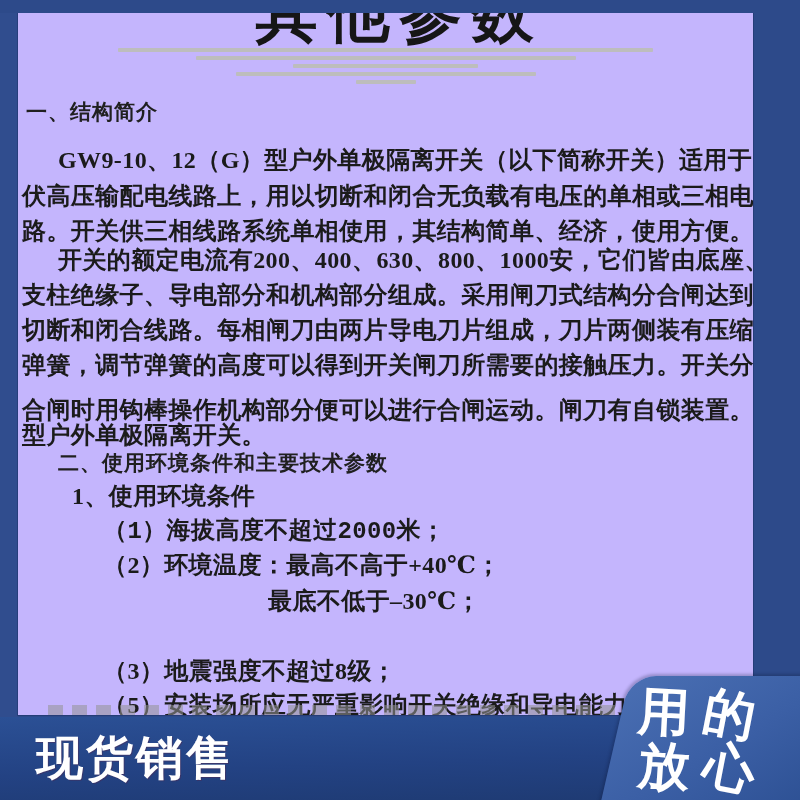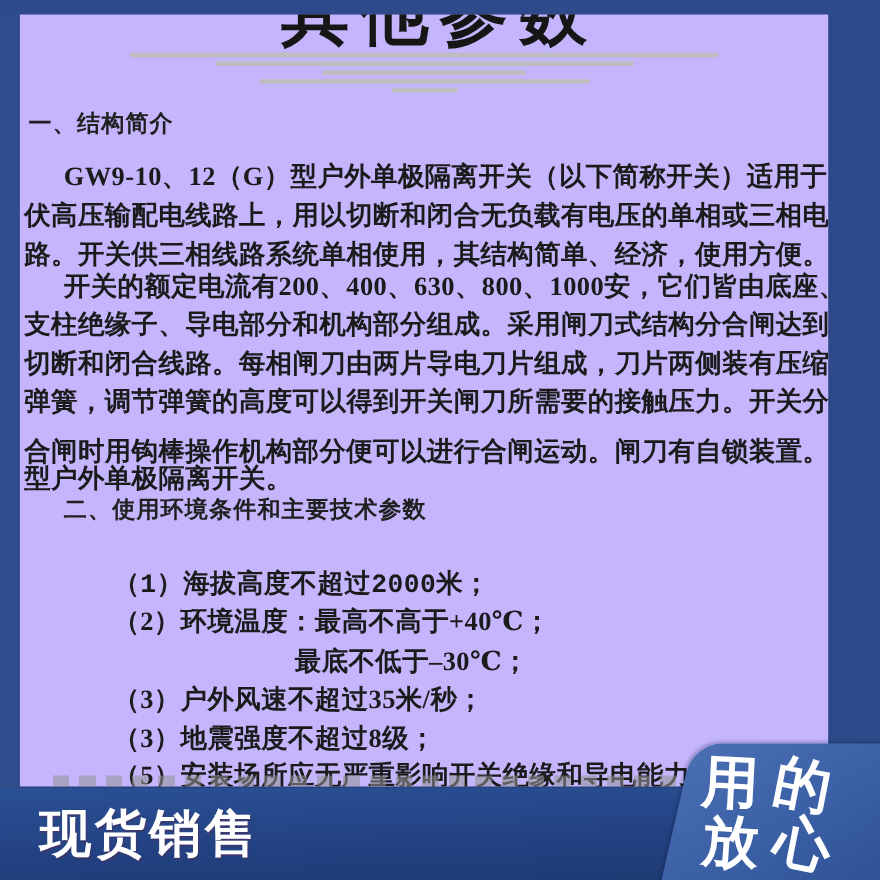--- a/index.html
+++ b/index.html
@@ -121,25 +121,25 @@
     <div class="line p1l2">伏高压输配电线路上，用以切断和闭合无负载有电压的单相或三相电</div>
 
     <div class="line p2l1">开关的额定电流有200、400、630、800、1000安，它们皆由底座、</div>
     <div class="line p2l3">切断和闭合线路。每相闸刀由两片导电刀片组成，刀片两侧装有压缩</div>
     <div class="line p2l2">支柱绝缘子、导电部分和机构部分组成。采用闸刀式结构分合闸达到</div>
     <div class="line p2l4">弹簧，调节弹簧的高度可以得到开关闸刀所需要的接触压力。开关分</div>
     <div class="line p2l5">合闸时用钩棒操作机构部分便可以进行合闸运动。闸刀有自锁装置。</div>
     <div class="line p2l6">型户外单极隔离开关。</div>
 
     <div class="hline s2h">二、使用环境条件和主要技术参数</div>
+    <div class="line sub1">1、使用环境条件</div>
 
     <div class="line e1">（1）海拔高度不超过2000米；</div>
     <div class="line e2">（2）环境温度：最高不高于+40℃；</div>
     <div class="line e2b">最底不低于–30℃；</div>
-    <div class="line e3">（3）户外风速不超过35米/秒；</div>
     <div class="line e4">（3）地震强度不超过8级；</div>
     <div class="line e5">（5）安装场所应无严重影响开关绝缘和导电能力的气</div>
 
     <div class="ghostline"></div>
   </div>
 
   <div class="banner">
     <span class="phrase">现货销售</span>
   </div>
 

